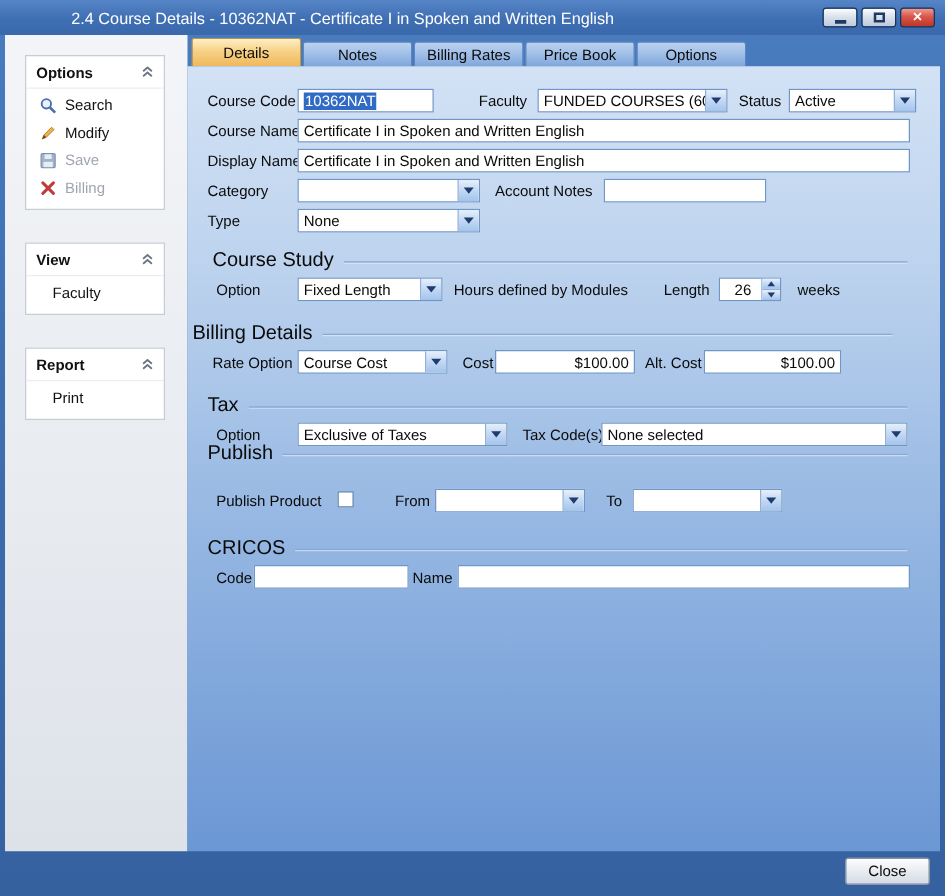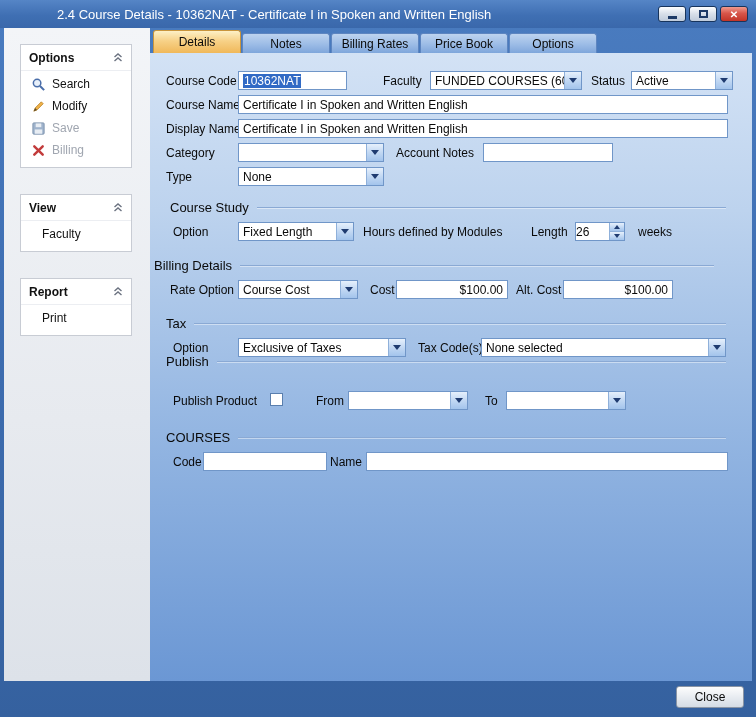--- a/index.html
+++ b/index.html
@@ -93,29 +93,29 @@
   }
   .combo-val{ flex:1; display:flex; align-items:center; padding:0 4px; font-size:12px; white-space:nowrap; overflow:hidden; }
   .combo-btn{
     width:17px; flex:0 0 17px; border-left:1px solid #8fb0da;
     background:linear-gradient(180deg,#e6f0fc 0%, #c2d8f3 50%, #a3c4ec 100%);
     display:flex; align-items:center; justify-content:center;
   }
   .arr{ width:0; height:0; border-left:4px solid transparent; border-right:4px solid transparent; border-top:5px solid #1f3b70; }
 
   .spinner{ position:absolute; height:19px; background:#fff; border:1px solid #7096c8; display:flex; }
-  .spin-val{ flex:1; display:flex; align-items:center; justify-content:flex-end; padding-right:20px; font-size:12px; }
+  .spin-val{ flex:1; display:flex; align-items:center; justify-content:flex-end; padding-right:8px; font-size:12px; }
   .spin-btns{ width:15px; flex:0 0 15px; display:flex; flex-direction:column; border-left:1px solid #8fb0da; }
   .spin-b{ flex:1; background:linear-gradient(180deg,#e6f0fc,#a3c4ec); display:flex; align-items:center; justify-content:center; }
   .spin-b + .spin-b{ border-top:1px solid #8fb0da; }
   .arr-up{ width:0; height:0; border-left:3px solid transparent; border-right:3px solid transparent; border-bottom:4px solid #1f3b70; }
   .arr-dn{ width:0; height:0; border-left:3px solid transparent; border-right:3px solid transparent; border-top:4px solid #1f3b70; }
 
   .sect{ position:absolute; display:flex; align-items:center; gap:8px; }
-  .sect-label{ white-space:nowrap; font-size:13px; color:#0a0a0a; }
+  .sect-label{ white-space:nowrap; font-size:16px; color:#0a0a0a; }
   .rule{ flex:1; height:0; border-top:1px solid #8aa9d4; box-shadow:0 1px 0 rgba(255,255,255,.45); }
 
   .checkbox{
     position:absolute; width:13px; height:13px; background:#fff; border:1px solid #5a7fae;
   }
 
   
   .close-btn{
     position:absolute; right:12px; bottom:9px; width:68px; height:22px;
     border:1px solid #8a95a5; border-radius:3px;
@@ -390,21 +390,21 @@
         </div>
         <span class="lbl" style="left:335px;top:341px">To</span>
         <div class="combo" style="left:356px;top:338px;width:120px">
           <span class="combo-val"></span>
           <span class="combo-btn">
               <i class="arr"></i>
             </span>
         </div>
 
         <div class="sect" style="left:16px;top:377px;width:560px">
-          <span class="sect-label">COURSES</span>
+          <span class="sect-label">CRICOS</span>
           <i class="rule"></i>
         </div>
         <span class="lbl" style="left:23px;top:402px">Code</span>
         <div class="input" style="left:53px;top:399px;width:124px">
           <span></span>
         </div>
         <span class="lbl" style="left:180px;top:402px">Name</span>
         <div class="input" style="left:216px;top:399px;width:362px">
           <span></span>
         </div>

